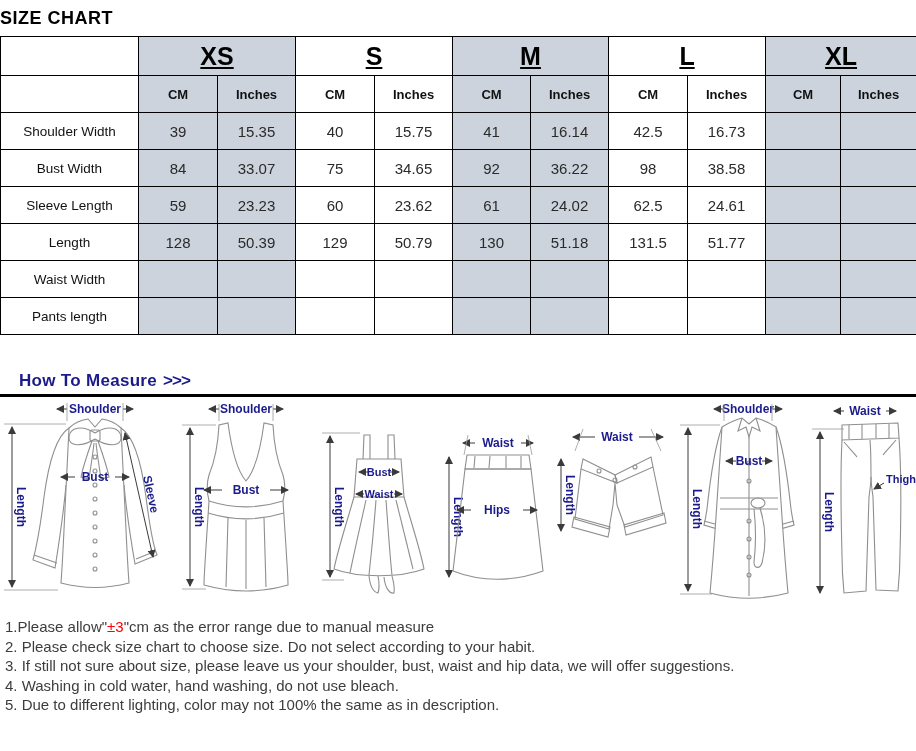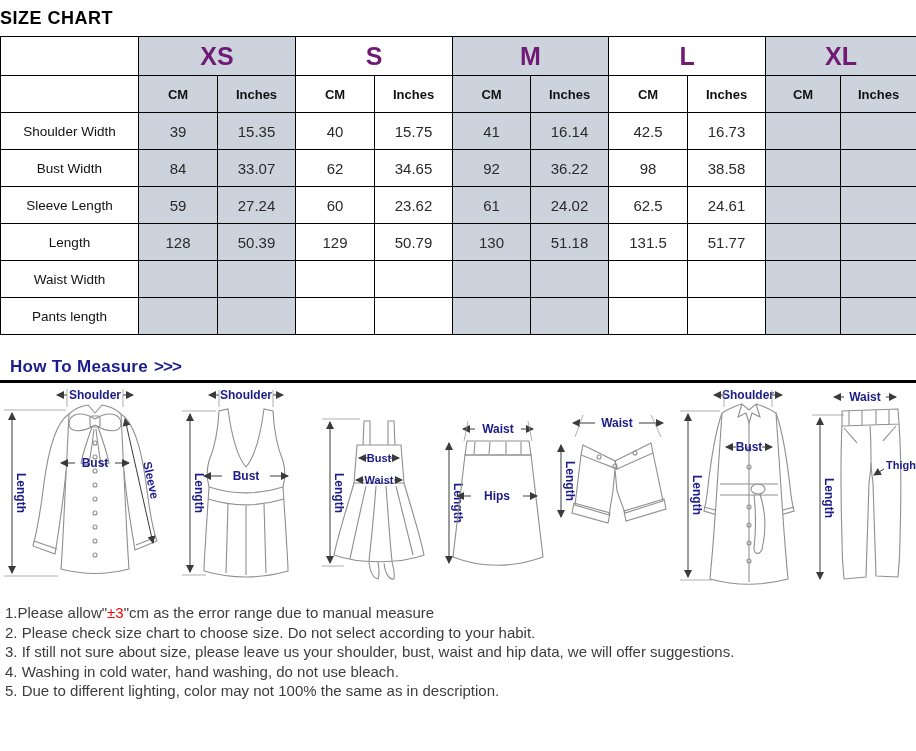--- a/index.html
+++ b/index.html
@@ -9,27 +9,27 @@
   }
   .title{
     text-align:left;font-size:18px;font-weight:bold;color:#000;
     padding:8px 0 7px 0;letter-spacing:0.5px;
   }
   table.size-table{border-collapse:collapse;table-layout:fixed;width:916px;}
   .size-table td,.size-table th{
     border:1px solid #000;text-align:center;vertical-align:middle;
     overflow:hidden;white-space:nowrap;padding:0;
   }
-  .size-table .row-size th{height:38px;font-size:25px;font-weight:bold;color:#701a75;}
+  .size-table .row-size th{height:38px;font-size:25px;font-weight:bold;color:#000000;text-decoration:underline;}
   .size-table .row-unit td{height:36px;font-size:13px;font-weight:bold;color:#111;}
   .size-table .row-data td{height:36px;font-size:15px;color:#2a2a2a;}
   .size-table td.rlabel{font-size:13.5px;color:#111;}
   .sh{background:#ccd3dd;}
   .measure-head{
-    margin-top:22px;padding-left:10px;font-size:17px;font-weight:bold;
+    margin-top:36px;padding-left:19px;font-size:17px;font-weight:bold;
     color:#1b1b8c;letter-spacing:0.3px;
   }
   .measure-head .chev{font-weight:900;letter-spacing:-1px;margin-left:6px;}
   .divider{border-top:3px solid #000;margin-top:3px;}
   .figures{display:flex;height:214px;align-items:flex-start;text-decoration:underline;}
   .fig{flex:0 0 auto;}
   .dim{stroke:#3a3a3a;stroke-width:1;}
   .gd{stroke:#9a9a9a;stroke-width:0.8;}
   .ol{stroke:#8f8f8f;stroke-width:1.1;fill:none;}
   .olf{stroke:#8f8f8f;stroke-width:1.1;fill:#fff;}
@@ -90,33 +90,33 @@
     <td class="sh">16.14</td>
     <td>42.5</td>
     <td>16.73</td>
     <td class="sh"></td>
     <td class="sh"></td>
   </tr>
   <tr class="row-data">
     <td class="rlabel">Bust Width</td>
     <td class="sh">84</td>
     <td class="sh">33.07</td>
-    <td>62</td>
+    <td>75</td>
     <td>34.65</td>
     <td class="sh">92</td>
     <td class="sh">36.22</td>
     <td>98</td>
     <td>38.58</td>
     <td class="sh"></td>
     <td class="sh"></td>
   </tr>
   <tr class="row-data">
     <td class="rlabel">Sleeve Length</td>
     <td class="sh">59</td>
-    <td class="sh">27.24</td>
+    <td class="sh">23.23</td>
     <td>60</td>
     <td>23.62</td>
     <td class="sh">61</td>
     <td class="sh">24.02</td>
     <td>62.5</td>
     <td>24.61</td>
     <td class="sh"></td>
     <td class="sh"></td>
   </tr>
   <tr class="row-data">

